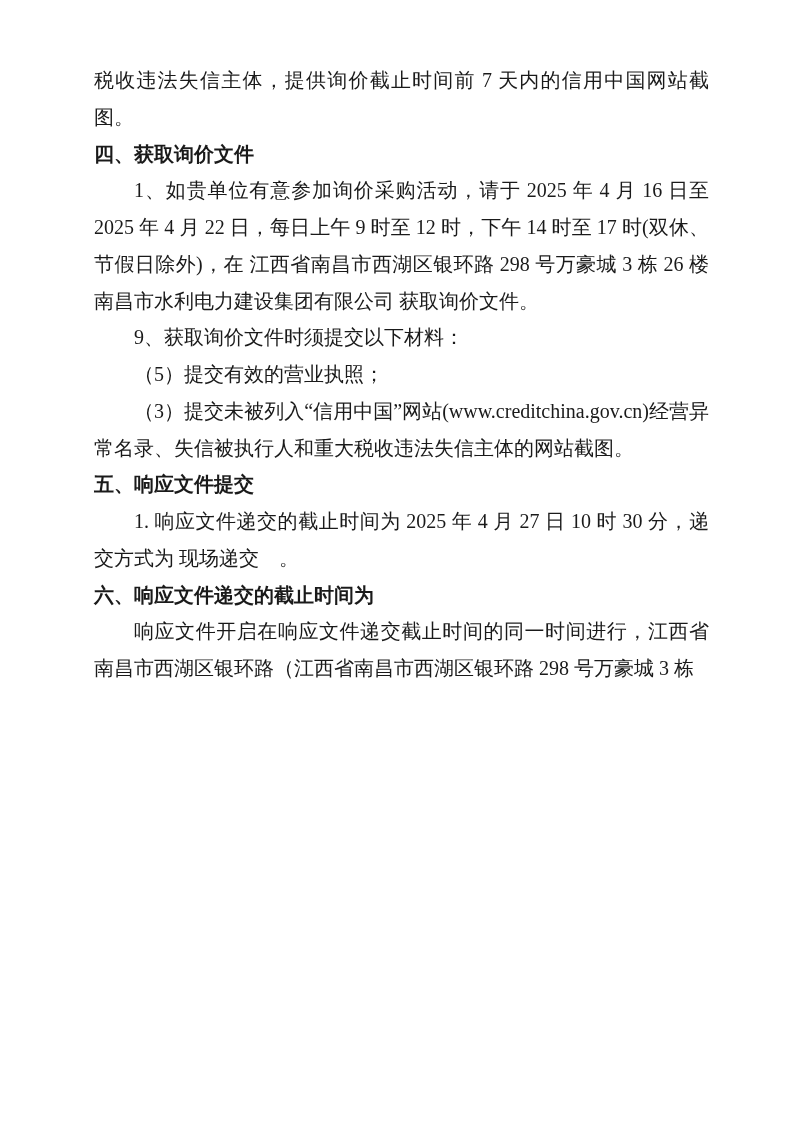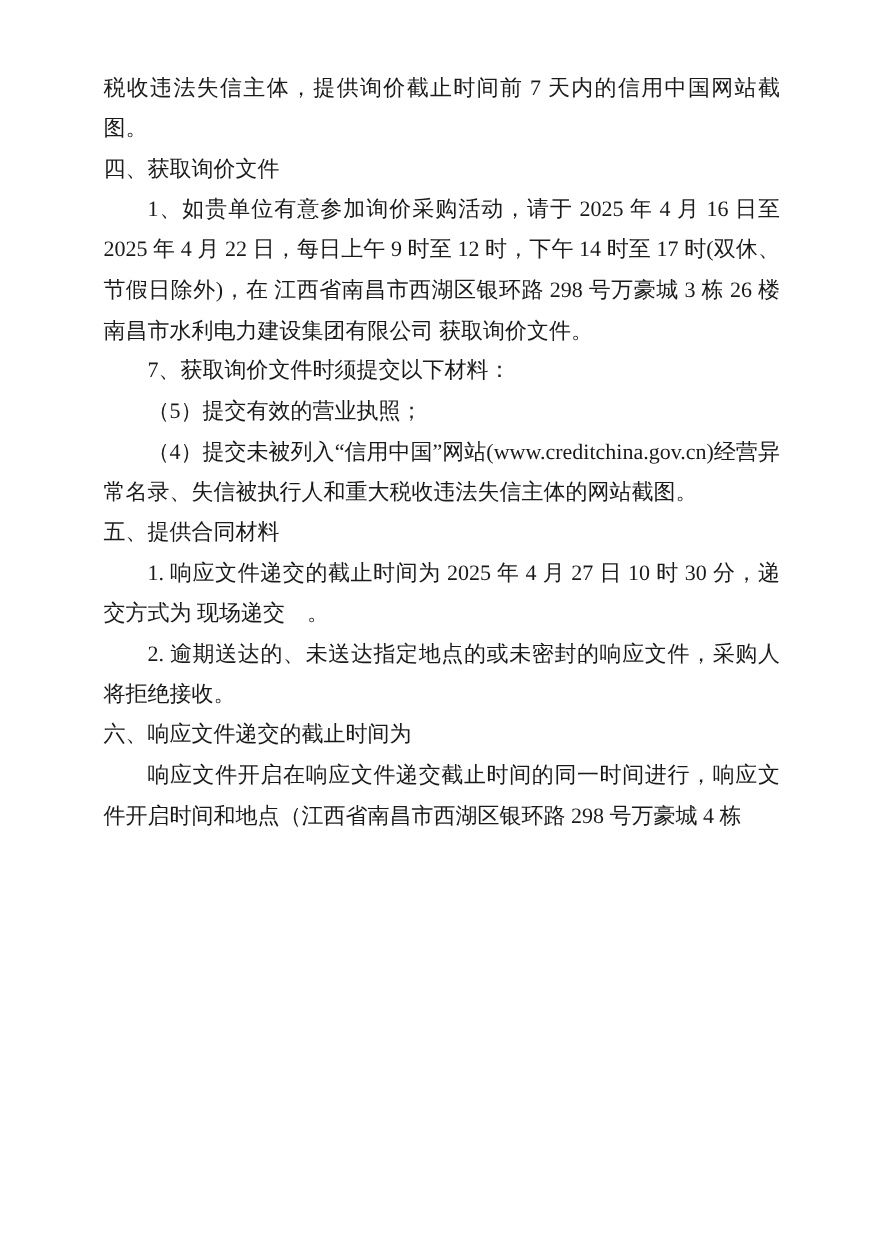--- a/index.html
+++ b/index.html
@@ -26,37 +26,36 @@
     text-align: justify;
   }
   .doc-body p {
     margin: 0;
     padding: 0;
   }
   .doc-body p.indent {
     text-indent: 2em;
   }
   .doc-body p.heading {
-    font-weight: 400;
+    font-weight: 700;
   }
   .doc-body span.u {
     text-decoration-thickness: 1.5px;
     text-underline-offset: 4px;
   }
 </style>
 </head>
 <body>
 
 <div class="page">
   <div class="doc-body">
       <p class="body"><span class="run">税收违法失信主体，提供询价截止时间前 7 天内的信用中国网站截图。</span></p>
       <p class="heading"><span class="run">四、获取询价文件</span></p>
       <p class="body indent"><span class="run">1、如贵单位有意参加询价采购活动，请于</span><span class="run u"> 2025 </span><span class="run">年</span><span class="run u"> 4 </span><span class="run">月</span><span class="run u"> 16 </span><span class="run">日至</span><span class="run u"> 2025 </span><span class="run">年</span><span class="run u"> 4 </span><span class="run">月</span><span class="run u"> 22 </span><span class="run">日，每日上午</span><span class="run u"> 9 </span><span class="run">时至</span><span class="run u"> 12 </span><span class="run">时，下午</span><span class="run u"> 14 </span><span class="run">时至</span><span class="run u"> 17 </span><span class="run">时(双休、节假日除外)，在</span><span class="run u"> 江西省南昌市西湖区银环路 298 号万豪城 3 栋 26 楼南昌市水利电力建设集团有限公司 </span><span class="run">获取询价文件。</span></p>
-      <p class="body indent"><span class="run">7、获取询价文件时须提交以下材料：</span></p>
+      <p class="body indent"><span class="run">9、获取询价文件时须提交以下材料：</span></p>
       <p class="body indent"><span class="run">（5）提交有效的营业执照；</span></p>
-      <p class="body indent"><span class="run">（4）提交未被列入“信用中国”网站(www.creditchina.gov.cn)经营异常名录、失信被执行人和重大税收违法失信主体的网站截图。</span></p>
-      <p class="heading"><span class="run">五、提供合同材料</span></p>
+      <p class="body indent"><span class="run">（3）提交未被列入“信用中国”网站(www.creditchina.gov.cn)经营异常名录、失信被执行人和重大税收违法失信主体的网站截图。</span></p>
+      <p class="heading"><span class="run">五、响应文件提交</span></p>
       <p class="body indent"><span class="run">1. 响应文件递交的截止时间为</span><span class="run u"> 2025 </span><span class="run">年</span><span class="run u"> 4 </span><span class="run">月</span><span class="run u"> 27 </span><span class="run">日</span><span class="run u"> 10 </span><span class="run">时</span><span class="run u"> 30 </span><span class="run">分，递交方式为</span><span class="run u"> 现场递交　</span><span class="run">。</span></p>
-      <p class="body indent"><span class="run">2. 逾期送达的、未送达指定地点的或未密封的响应文件，采购人将拒绝接收。</span></p>
       <p class="heading"><span class="run">六、响应文件递交的截止时间为</span></p>
-      <p class="body indent"><span class="run">响应文件开启在响应文件递交截止时间的同一时间进行，响应文件开启时间和地点（</span><span class="run u">江西省南昌市西湖区银环路 298 号万豪城 4 栋</span></p>
+      <p class="body indent"><span class="run">响应文件开启在响应文件递交截止时间的同一时间进行，江西省南昌市西湖区银环路（</span><span class="run u">江西省南昌市西湖区银环路 298 号万豪城 3 栋</span></p>
     </div>
 </div>
 
 </body></html>

